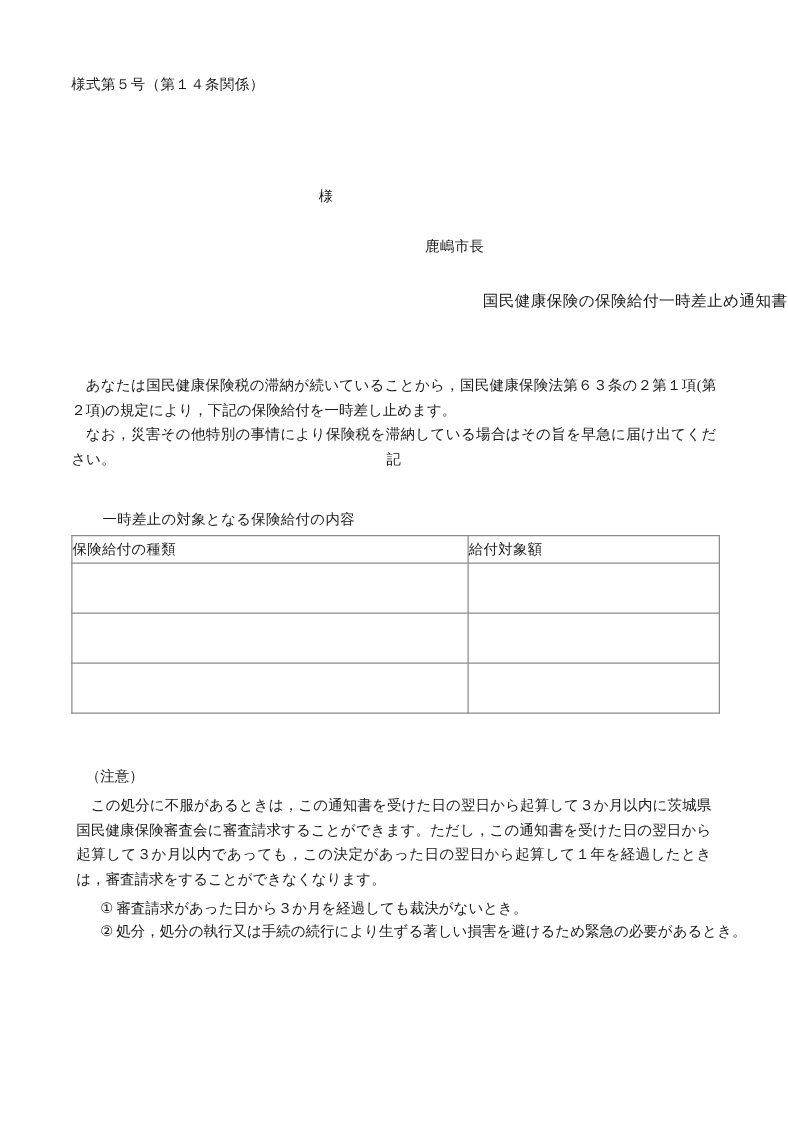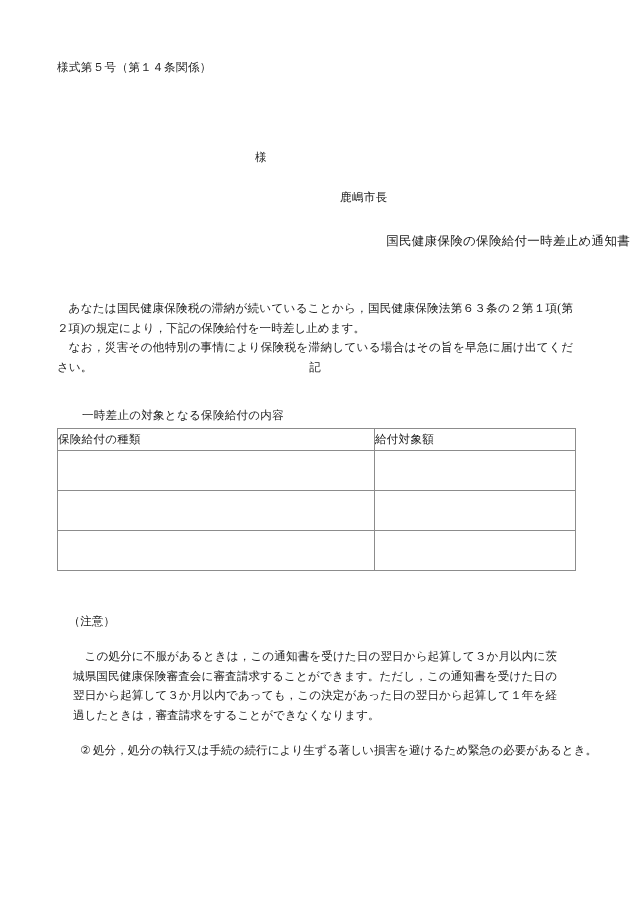--- a/index.html
+++ b/index.html
@@ -146,21 +146,21 @@
     width: 516px;
     top: 612px;
     font-size: 11.6px;
     line-height: 19.4px;
   }
   .notes-title {
     text-indent: 1em;
     margin: 0;
   }
   .notes p.note-para {
-    margin: 16px;
+    margin: 4px;
     text-indent: 1em;
     text-align: justify;
     text-justify: inter-character;
   }
   .notes ol.note-items {
     margin: 0;
     padding: 0;
     list-style: none;
   }
   .notes ol.note-items li {
@@ -218,18 +218,21 @@
         <td></td>
       </tr>
     </tbody>
   </table>
 
   <div class="notes">
     <p class="notes-title">（注意）</p>
     <p class="note-para">この処分に不服があるときは，この通知書を受けた日の翌日から起算して３か月以内に茨城県国民健康保険審査会に審査請求することができます。ただし，この通知書を受けた日の翌日から起算して３か月以内であっても，この決定があった日の翌日から起算して１年を経過したときは，審査請求をすることができなくなります。</p>
     <ol class="note-items">
       <li>
+        <span class="item-num">①</span><span>審査請求があった日から３か月を経過しても裁決がないとき。</span>
+      </li>
+      <li>
         <span class="item-num">②</span><span>処分，処分の執行又は手続の続行により生ずる著しい損害を避けるため緊急の必要があるとき。</span>
       </li>
     </ol>
   </div>
 
 </div>
 
 </body></html>

